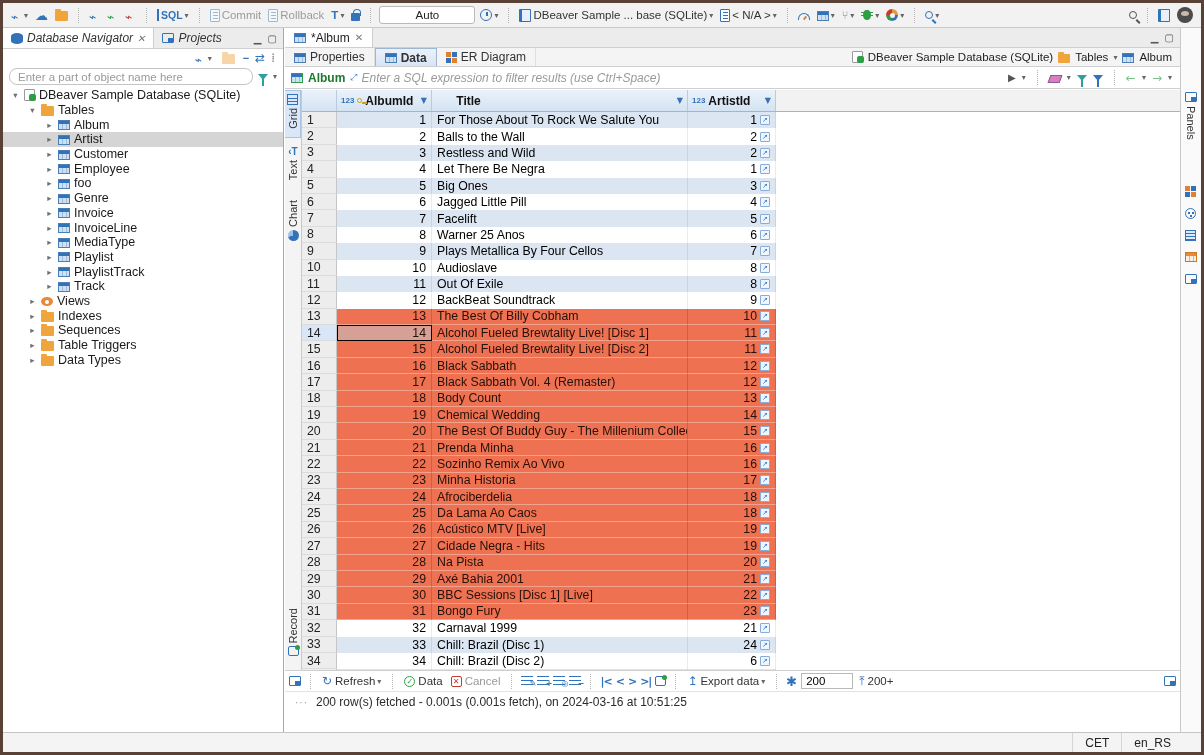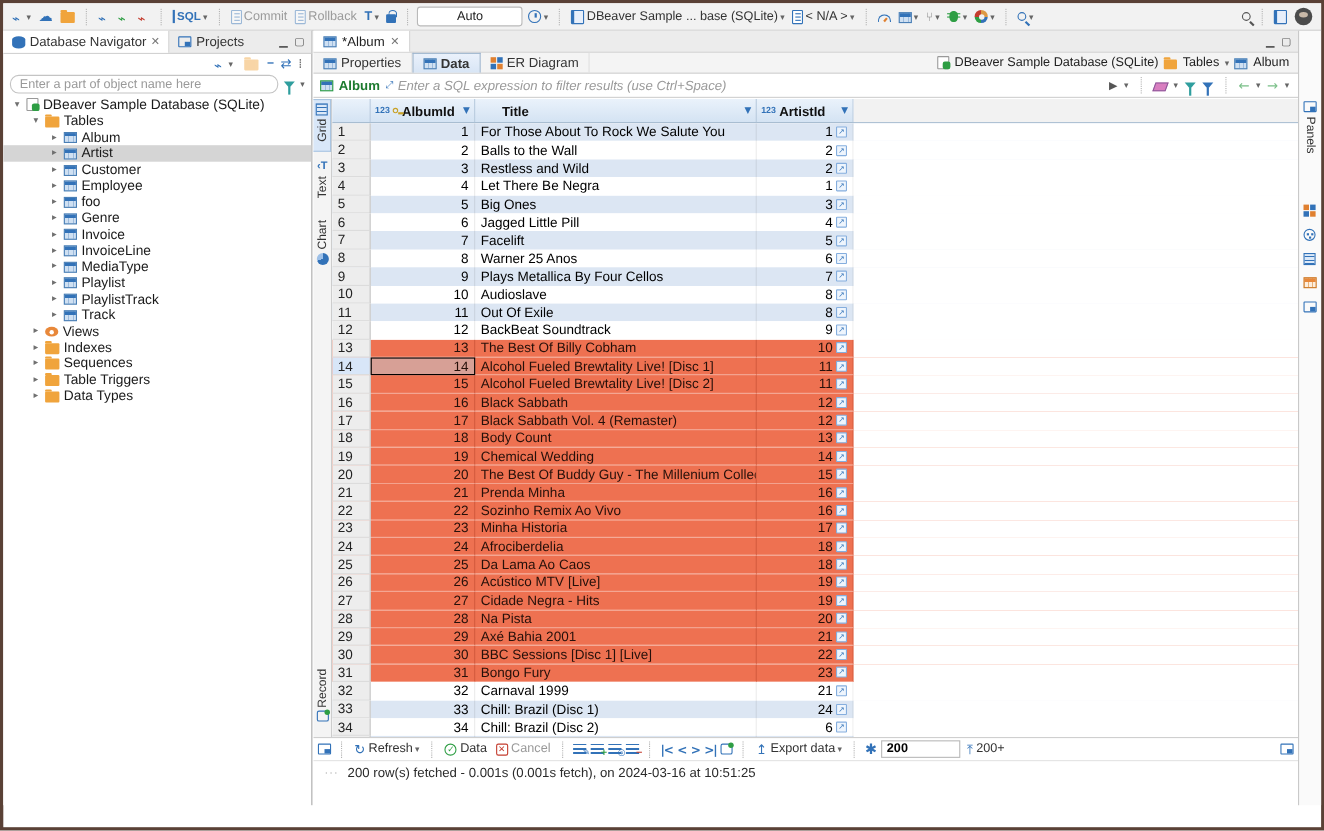--- a/index.html
+++ b/index.html
@@ -79,21 +79,21 @@
   .i-link { display:inline-flex; width:10px; height:10px; border:1px solid #85aede; background:#eef5fd; border-radius:1px;
             align-items:center; justify-content:center; font-size:7px; color:#3272b8; font-family:"DejaVu Sans",sans-serif; }
   .arrow-g { color:#7cc08a; font-family:"DejaVu Sans",sans-serif; font-size:12px; }
 
   
   .content { position:absolute; left:0; top:25px; right:0; bottom:20px; }
 
   
   .leftpanel { position:absolute; left:0; top:0; width:281px; height:100%; border-right:1px solid #a8a8a8; background:#fff; }
   .ptabs { height:21px; background:#ececec; border-bottom:1px solid #cfcfcf; display:flex; align-items:stretch; font-size:12px; color:#333; }
-  .ptab { display:flex; align-items:center; gap:4px; padding:0 8px; }
+  .ptab { display:flex; align-items:center; gap:4px; padding:0 8px;font-style:italic; }
   .ptab.active { background:#fff; border-right:1px solid #cfcfcf; }
   .ptab .x { color:#777; font-size:10px; }
   .winbtns { margin-left:auto; display:flex; gap:6px; align-items:center; padding-right:6px; color:#555; font-size:10px; }
   .navtools { height:18px; display:flex; justify-content:flex-end; align-items:center; gap:6px; padding:0 8px; font-size:11px; }
   .navfilter { padding:1px 6px 3px 6px; display:flex; align-items:center; gap:5px; }
   .navfilter input { flex:1; height:17px; border:1px solid #c4c4c4; border-radius:8px; padding:0 8px; font-size:11.5px; color:#555; font-style:normal; }
   .navfilter input::placeholder { color:#9a9a9a; }
   .tree { font-size:12.5px; color:#1a1a1a; }
   .tree-item { display:flex; align-items:center; gap:4px; height:14.7px; white-space:nowrap; }
   .tree-item.selected { background:#d5d5d5; }
@@ -148,21 +148,21 @@
   
   .btoolbar { position:absolute; left:0; bottom:41px; right:0; height:21px; border-top:1px solid #cfcfcf;
               display:flex; align-items:center; gap:4px; padding:0 4px; font-size:11.5px; color:#333; background:#fff; }
   .btoolbar .lab { margin-left:1px; }
   .btoolbar .dis { color:#999; }
   .icirc { width:11px; height:11px; border:1.5px solid #2e9e44; border-radius:50%; display:inline-flex; align-items:center; justify-content:center; color:#2e9e44; font-size:8px; font-family:"DejaVu Sans",sans-serif; }
   .ibox-x { width:11px; height:11px; border:1px solid #c43c2e; border-radius:2px; display:inline-flex; align-items:center; justify-content:center; color:#c43c2e; font-size:8px; font-family:"DejaVu Sans",sans-serif; }
   .rowic { width:12px; height:10px; background:repeating-linear-gradient(#3272b8 0 1.5px, transparent 1.5px 4px); position:relative; }
   .rowic .mark { position:absolute; right:-3px; bottom:-2px; font-size:8px; font-weight:bold; font-family:"DejaVu Sans",sans-serif; }
   .navg { color:#3272b8; font-weight:bold; font-size:11px; font-family:"DejaVu Sans",sans-serif; letter-spacing:-1px; }
-  .fsize { width:72px; height:16px; border:1px solid #b9b9b9; font-size:11.5px; padding:0 4px;font-weight:bold; }
+  .fsize { width:52px; height:16px; border:1px solid #b9b9b9; font-size:11.5px; padding:0 4px; }
   .fetchline { position:absolute; left:0; bottom:20px; right:0; height:21px; border-top:1px solid #e3e3e3;
                display:flex; align-items:center; gap:8px; padding:0 10px; font-size:12px; color:#2b2b2b; background:#fff; }
   .dots { color:#9a9a9a; letter-spacing:1px; font-size:10px; }
 
   
   .rightstrip { position:absolute; right:0; top:0; width:21px; height:100%; background:#fafafa; border-left:1px solid #c9c9c9; }
   .rlabel { position:absolute; top:64px; left:0; width:20px; display:flex; flex-direction:column; align-items:center; gap:4px; }
   .rlabel .lbl { writing-mode:vertical-rl; font-size:11px; color:#333; }
   .ric { position:absolute; left:4px; }
   .i-apps { width:11px; height:11px; background:
@@ -932,13 +932,21 @@
         <span class="lbl">Panels</span>
       </div>
       <span class="ric i i-apps" style="top:158px"></span>
       <span class="ric i i-smile" style="top:180px"></span>
       <span class="ric i i-calc" style="top:202px"></span>
       <span class="ric i i-tblor" style="top:224px"></span>
       <span class="ric i i-panel" style="top:246px"></span>
     </div>
   </div>
 
+  <div class="statusbar">
+    <span class="sbcell">
+        <span>CET</span>
+      </span>
+    <span class="sbcell" style="padding-right:30px">
+        <span>en_RS</span>
+      </span>
+  </div>
 </div>
 
 </body></html>

